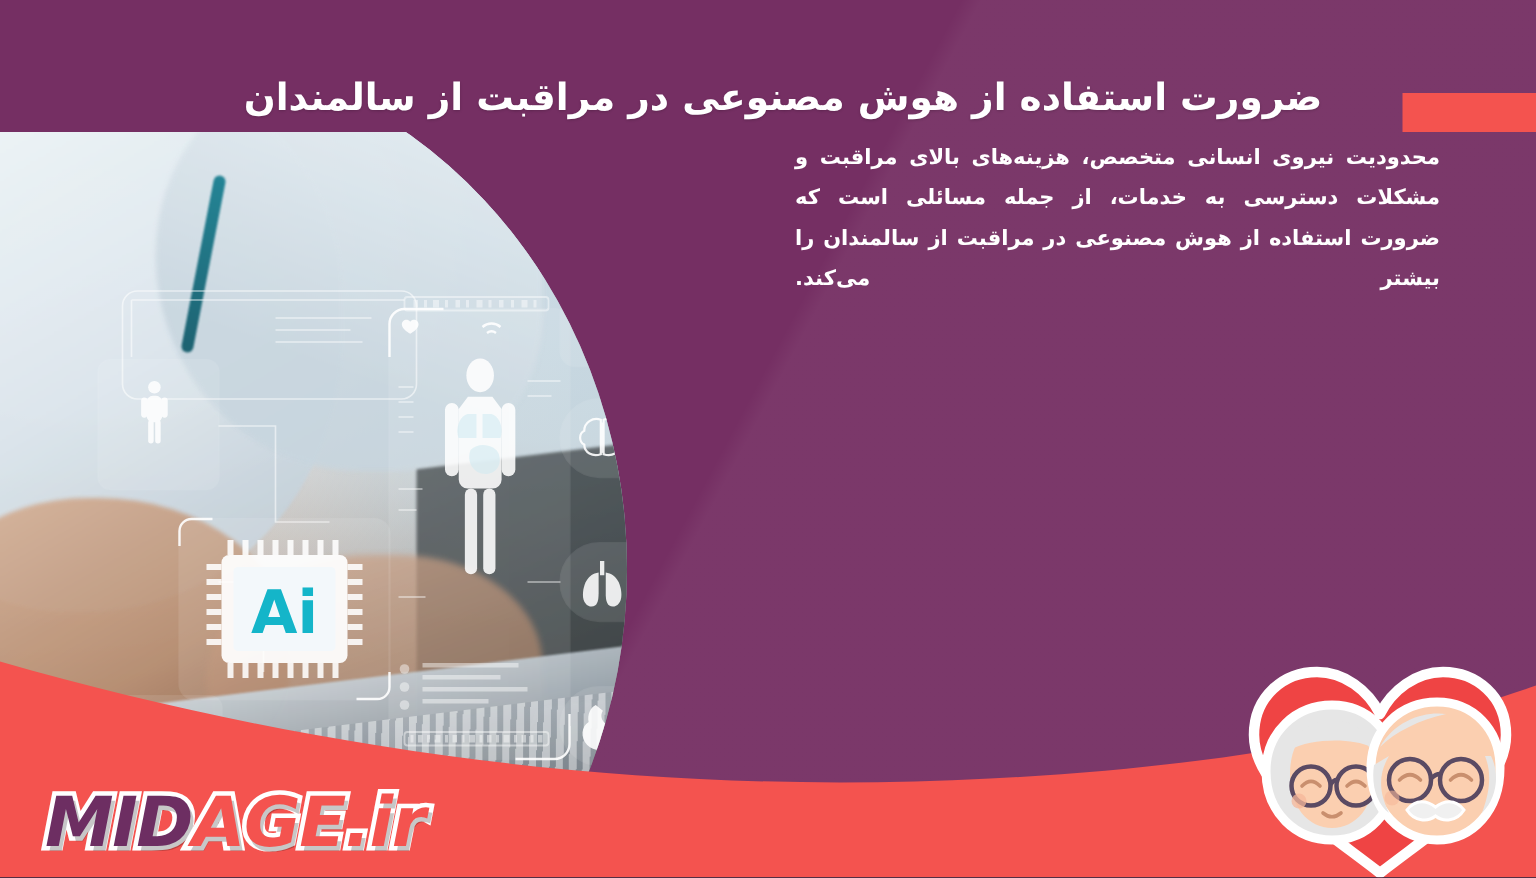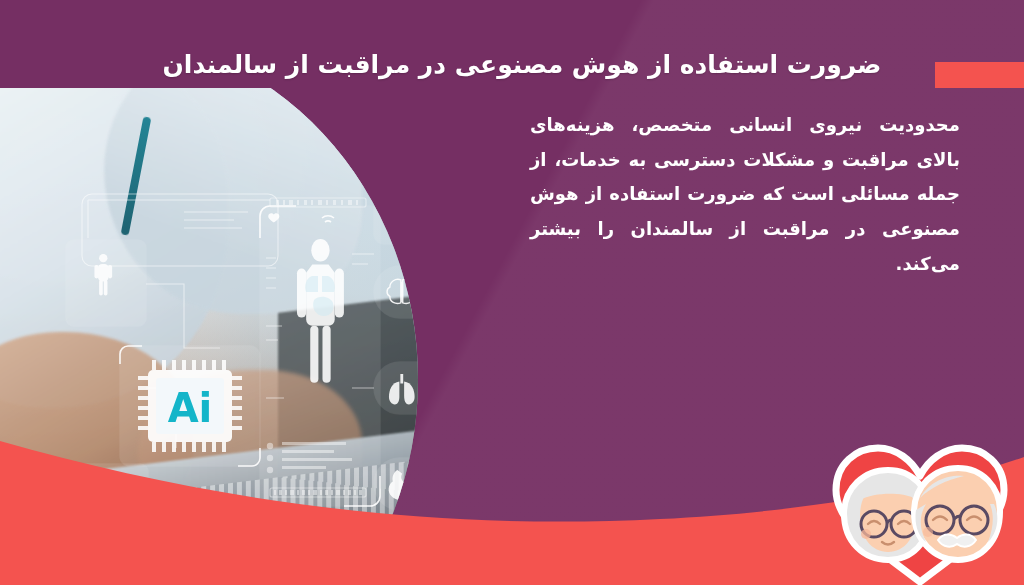--- a/index.html
+++ b/index.html
@@ -109,26 +109,26 @@
   .title-accent{
     position:absolute;
     left:935px; top:62px;
     width:89px; height:26px;
     background:#f4534f;
   }
 
   
   .body-copy{
     position:absolute;
-    right:64px; top:108px;
+    right:64px; top:92px;
     width:430px;
     direction:rtl;
     text-align:justify;
     color:#ffffff;
-    font-size:18px;
+    font-size:14px;
     line-height:1.93;
     font-weight:600;
     letter-spacing:.1px;
   }
   .body-copy p{margin:0;}
   .body-copy p::after{content:"";display:inline-block;width:100%;}
 
   
   .wave{
     position:absolute;left:0;bottom:0;width:100%;height:180px;
@@ -439,20 +439,23 @@
   <div class="body-copy">
     <p>محدودیت نیروی انسانی متخصص، هزینه‌های بالای مراقبت و مشکلات دسترسی به خدمات، از جمله مسائلی است که ضرورت استفاده از هوش مصنوعی در مراقبت از سالمندان را بیشتر می‌کند.</p>
   </div>
 
   <div class="wave">
     <svg viewBox="0 0 1024 180" preserveAspectRatio="none" aria-hidden="true">
       <path d="M0 36 C 210 96, 430 126, 660 114 C 830 106, 950 78, 1024 52 L1024 180 L0 180 Z" fill="#f4534f"></path>
     </svg>
   </div>
 
+  <div class="logo">
+    <span class="mid">MID</span><span class="age">AGE.ir</span>
+  </div>
 
   <div class="heart-badge">
     <svg viewBox="0 0 205 153" aria-hidden="true">
       <defs>
         <clipPath id="clipBadge">
             <rect x="0" y="0" width="205" height="153"></rect>
           </clipPath>
       </defs>
       <g clip-path="url(#clipBadge)">
 

